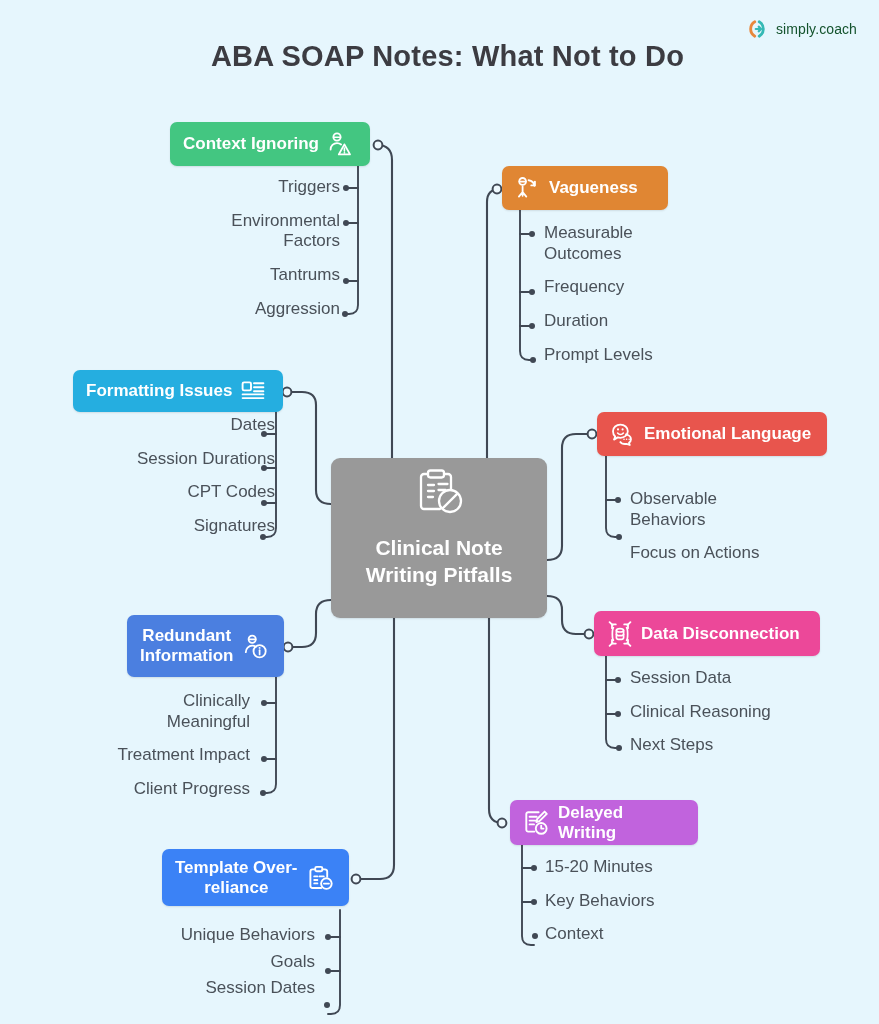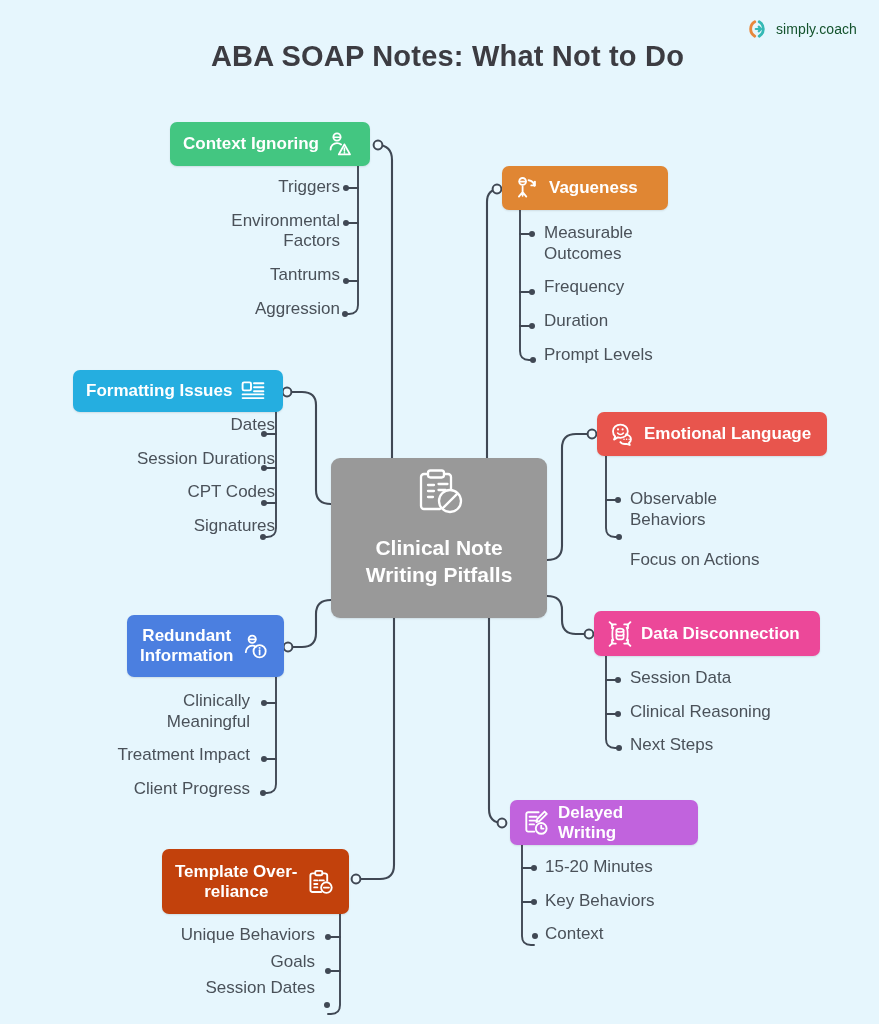--- a/index.html
+++ b/index.html
@@ -91,42 +91,42 @@
     font-weight: bold;
   }
   #node-center .nlabel { line-height: 1.28; }
 
   #node-context      { left: 170px; top: 122px;  width: 200px; height: 44px; background: #43c681; font-size: 17px; }
   #node-vagueness    { left: 502px; top: 166px;  width: 166px; height: 44px; background: #e08633; font-size: 17px; }
   #node-formatting   { left: 73px;  top: 370px;  width: 210px; height: 42px; background: #25aee0; font-size: 17px; }
   #node-emotional    { left: 597px; top: 412px;  width: 230px; height: 44px; background: #e8554d; font-size: 17px; }
   #node-redundant    { left: 127px; top: 615px;  width: 157px; height: 62px; background: #4b7fe0; font-size: 17px; text-align: center; }
   #node-data         { left: 594px; top: 611px;  width: 226px; height: 45px; background: #ec4899; font-size: 17px; }
-  #node-template     { left: 162px; top: 849px;  width: 187px; height: 65px; background: #c2410c; font-size: 17px; text-align: center; }
+  #node-template     { left: 162px; top: 849px;  width: 187px; height: 57px; background: #3b82f6; font-size: 17px; text-align: center; }
   #node-delayed      { left: 510px; top: 800px;  width: 188px; height: 45px; background: #c163dd; font-size: 17px; }
 
   
   .sublist {
     position: absolute;
     display: flex;
     flex-direction: column;
   }
   .sub {
     font-size: 17px;
     color: #4a5159;
     white-space: pre-line;
     line-height: 1.22;
   }
   .sublist.right .sub { text-align: left; }
   .sublist.left  .sub { text-align: right; }
 
   #sub-context    { left: 150px; top: 177px; width: 190px; align-items: flex-end; gap: 13px; }
   #sub-vagueness  { left: 544px; top: 223px; width: 220px; align-items: flex-start; gap: 13px; }
   #sub-formatting { left: 60px;  top: 415px; width: 215px; align-items: flex-end; gap: 13px; }
-  #sub-emotional  { left: 630px; top: 489px; width: 220px; align-items: flex-start; gap: 20px; }
+  #sub-emotional  { left: 630px; top: 489px; width: 220px; align-items: flex-start; gap: 13px; }
   #sub-redundant  { left: 60px;  top: 691px; width: 190px; align-items: flex-end; gap: 13px; }
   #sub-data       { left: 630px; top: 668px; width: 220px; align-items: flex-start; gap: 13px; }
   #sub-template   { left: 60px;  top: 925px; width: 255px; align-items: flex-end; gap: 6px; }
   #sub-delayed    { left: 545px; top: 857px; width: 220px; align-items: flex-start; gap: 13px; }
 </style>
 </head>
 <body>
 
 <div id="stage">
 

